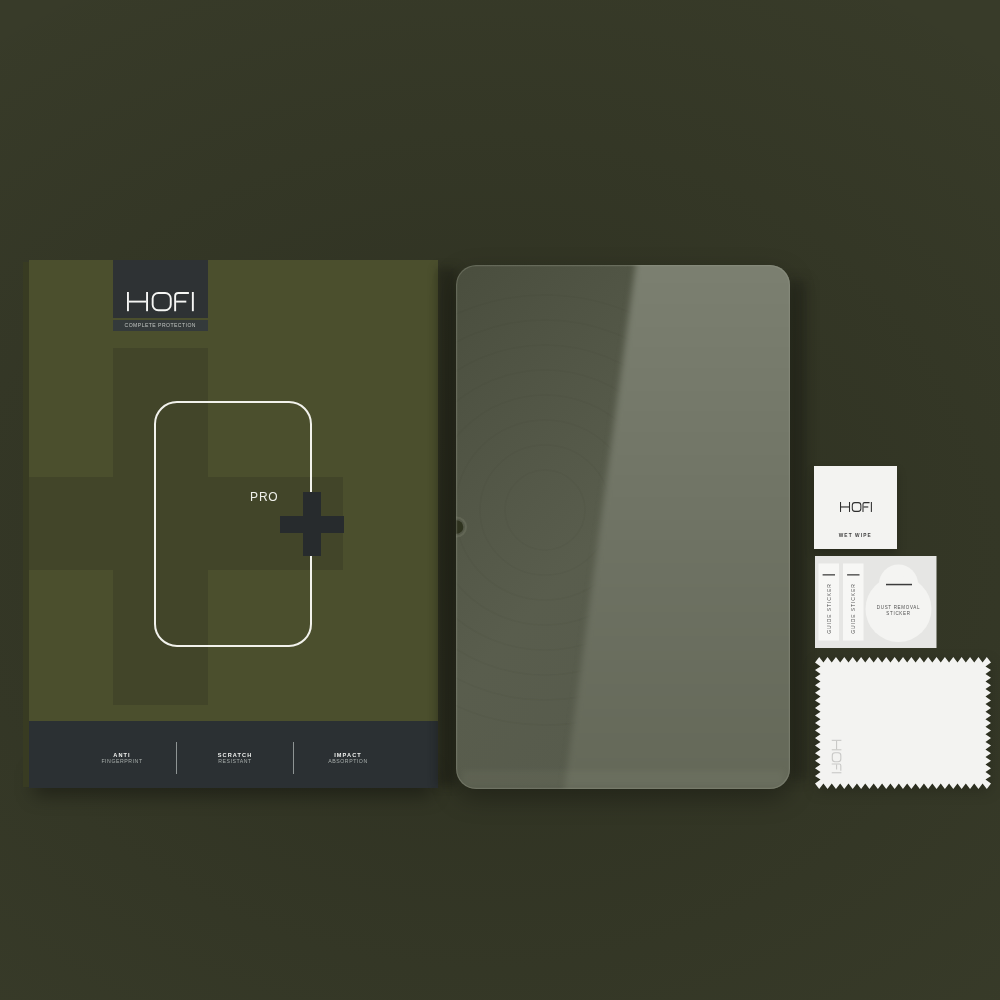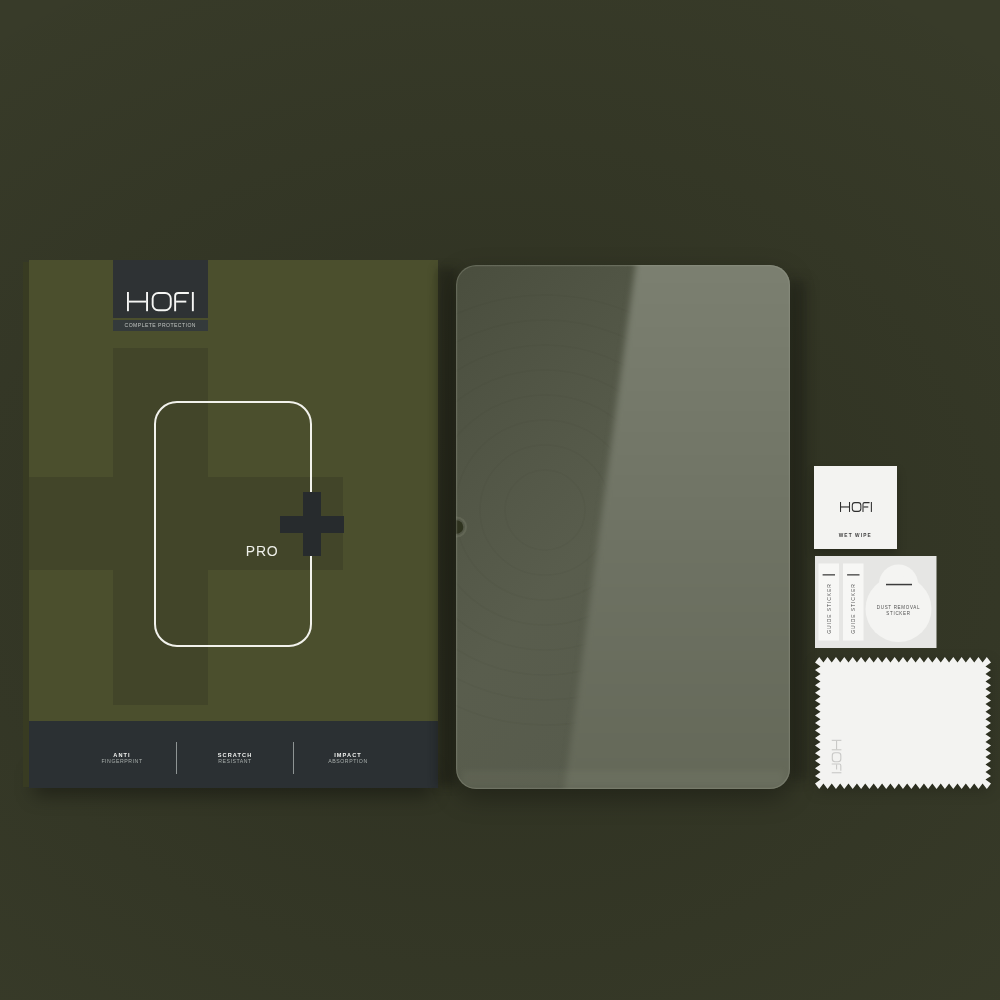--- a/index.html
+++ b/index.html
@@ -36,21 +36,21 @@
 <rect x="64.9" y="0" width="1.9" height="19.2"></rect>
 </g>
 </svg>
 
 <div class="abs" style="left:112.5px;top:319.5px;width:95.5px;height:11.5px;background:#343a3b"></div>
 
 <div class="abs" style="left:112.5px;top:321.5px;width:95.5px;text-align:center;font-size:5.1px;letter-spacing:0.45px;color:#c0c4c1;transform:translateZ(0)">COMPLETE PROTECTION</div>
 
 <div class="abs" style="left:153.5px;top:400.5px;width:158px;height:246px;border:2px solid #f2f2ec;border-radius:23px;box-sizing:border-box"></div>
 
-<div class="abs" style="left:200px;top:543px;width:78.5px;text-align:right;font-size:14px;letter-spacing:0.8px;margin-right:-0.8px;color:#eff0ea;transform:translateZ(0)">PRO</div>
+<div class="abs" style="left:200px;top:490px;width:78.5px;text-align:right;font-size:12px;letter-spacing:0.8px;margin-right:-0.8px;color:#eff0ea;transform:translateZ(0)">PRO</div>
 
 <div class="abs" style="left:302.5px;top:491.5px;width:18px;height:64.5px;background:#272b2d"></div>
 <div class="abs" style="left:280px;top:515.5px;width:64px;height:17px;background:#272b2d"></div>
 
 <div class="abs" style="left:28.5px;top:721px;width:409px;height:66.5px;background:#2b3033"></div>
 
 <div class="abs" style="left:176px;top:742px;width:1px;height:32px;background:#8e9494"></div>
 
 <div class="abs" style="left:293px;top:742px;width:1px;height:32px;background:#8e9494"></div>
 

